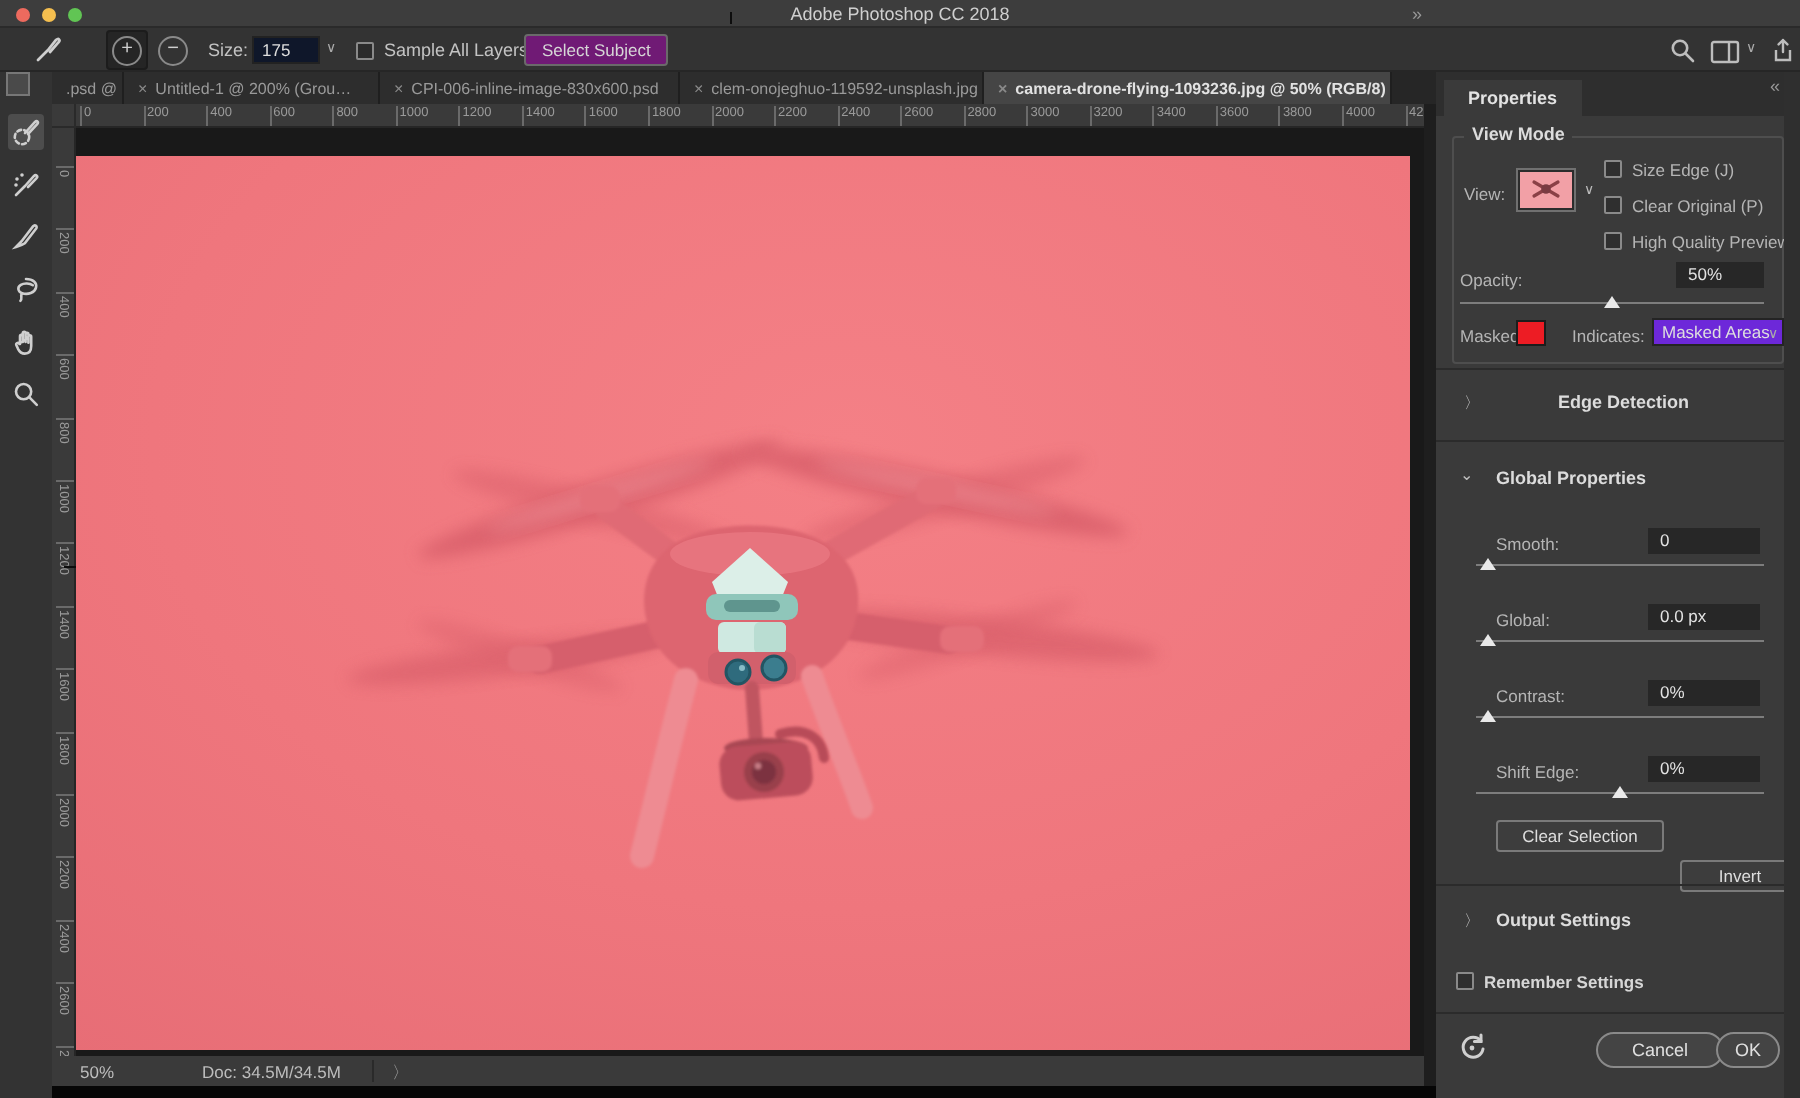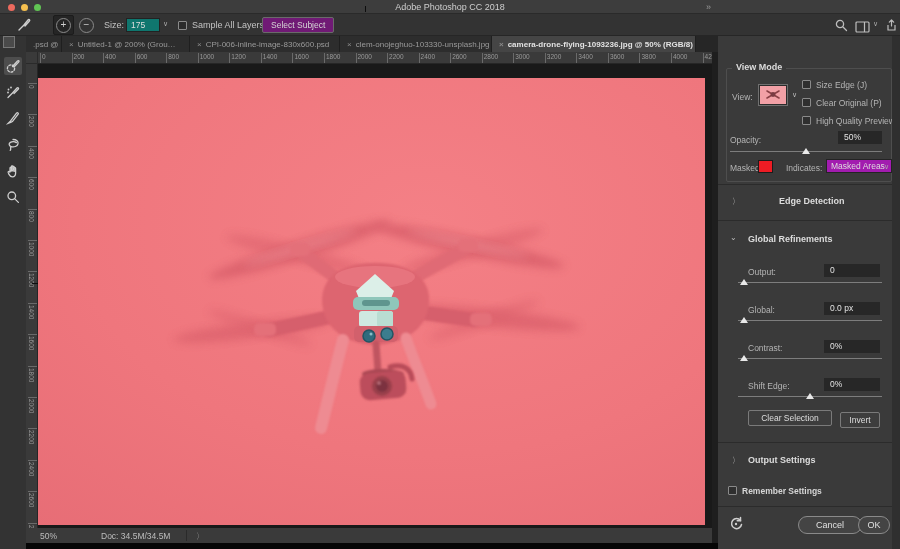--- a/index.html
+++ b/index.html
@@ -21,21 +21,21 @@
   
   .optionsbar { position:absolute; left:0; top:14px; width:900px; height:22px;
     background:#333333; border-bottom:1px solid #262626; }
   .ob-icon { position:absolute; top:3px; width:16px; height:16px; }
   .circle-btn { position:absolute; top:4px; width:15px; height:15px; border-radius:50%;
     border:1px solid #8a8a8a; color:#cfcfcf; font-size:10px; line-height:12px;
     text-align:center; }
   .press-box { position:absolute; left:53px; top:1px; width:21px; height:20px;
     background:#252525; border:1px solid #1c1c1c; border-radius:2px; }
   .ob-label { position:absolute; top:6px; font-size:9px; color:#c3c3c3; }
-  .ob-field { position:absolute; top:4px; height:14px; background:#0f766e;
+  .ob-field { position:absolute; top:4px; height:14px; background:#0f172a;
     border:1px solid #222; color:#dedede; font-size:8.5px; line-height:12px;
     padding:0 4px; }
   .ob-chev { position:absolute; top:6px; font-size:7px; color:#aaa; }
   .checkbox { position:absolute; width:9px; height:9px; background:#2b2b2b;
     border:1px solid #8a8a8a; border-radius:1px; }
   .ob-btn { position:absolute; top:3px; height:16px; background:#701a75;
     border:1px solid #6a6a6a; border-radius:2px; color:#d6d6d6; font-size:8.5px;
     line-height:14px; padding:0 8px; }
   
   .tabbar { position:absolute; left:26px; top:36px; width:692px; height:16px;
@@ -99,21 +99,21 @@
   .view-chev { position:absolute; left:74px; top:55px; font-size:7px; color:#bbb; }
   .p-check { position:absolute; width:9px; height:9px; background:#2f2f2f;
     border:1px solid #8a8a8a; border-radius:1px; }
   .p-field { position:absolute; height:13px; background:#272727; color:#e3e3e3;
     font-size:8.5px; line-height:13px; padding-left:6px; }
   .slider { position:absolute; height:1px; background:#7d7d7d; }
   .thumb { position:absolute; top:-3px; width:0; height:0;
     border-left:4px solid transparent; border-right:4px solid transparent;
     border-bottom:6px solid #e9e9e9; }
   .swatch { position:absolute; width:15px; height:13px; border:1px solid #1c1c1c; }
-  .dropdown { position:absolute; height:14px; background:#a21caf; border:1px solid #242424;
+  .dropdown { position:absolute; height:14px; background:#6d28d9; border:1px solid #242424;
     color:#dedede; font-size:8.5px; line-height:12px; padding:0 4px; }
   .dd-chev { position:absolute; font-size:7px; color:#aaa; }
   .divider { position:absolute; left:0; width:182px; height:1px; background:#2b2b2b; }
   .p-btn { position:absolute; height:16px; background:#3d3d3d; border:1px solid #7a7a7a;
     border-radius:2px; color:#dedede; font-size:8.5px; line-height:14px; text-align:center; }
   .pill { position:absolute; height:18px; background:#444444; border:1px solid #8a8a8a;
     border-radius:9px; color:#e0e0e0; font-size:9px; line-height:16px; text-align:center; }
   .reset-icon svg { stroke:#cfcfcf; fill:none; stroke-width:1.5; stroke-linecap:round; }
 </style>
 </head>
@@ -171,21 +171,21 @@
     <div class="tab" style="width:128px;">
       <span class="x">×</span>
       <span>Untitled-1 @ 200% (Grou…</span>
     </div>
     <div class="tab" style="width:150px;">
       <span class="x">×</span>
       <span>CPI-006-inline-image-830x600.psd</span>
     </div>
     <div class="tab" style="width:152px;">
       <span class="x">×</span>
-      <span>clem-onojeghuo-103330-unsplash.jpg</span>
+      <span>clem-onojeghuo-119592-unsplash.jpg</span>
     </div>
     <div class="tab active" style="width:204px;">
       <span class="x">×</span>
       <span>camera-drone-flying-1093236.jpg @ 50% (RGB/8)</span>
     </div>
   </div>
   <span class="tab-overflow">»</span>
 
   <div class="corner"></div>
   <div class="hruler">
@@ -355,20 +355,24 @@
 
   <div class="statusbar">
     <span class="sb-zoom">50%</span>
     <span class="sb-doc">Doc: 34.5M/34.5M</span>
     <span class="sb-div"></span>
     <span class="sb-chev">〉</span>
   </div>
   <div class="blackstrip"></div>
 
   <div class="panel">
+    <div class="panel-header">
+      <span class="panel-tab">Properties</span>
+      <span class="panel-collapse">«</span>
+    </div>
 
     <div class="fieldset"></div>
     <span class="fieldset-label">View Mode</span>
     <span class="p-label" style="left:14px; top:56px;">View:</span>
     <div class="view-thumb">
       <svg width="28" height="20" viewBox="0 0 28 20">
         <g stroke="#8a4046" stroke-width="1.6" stroke-linecap="round">
           <path d="M8 6 L20 13 M20 6 L8 13"></path>
         </g>
         <circle cx="14" cy="9.5" r="2.4" fill="#7a3b42"></circle>
@@ -395,23 +399,23 @@
     <span class="dd-chev" style="left:166px; top:127px; position:absolute;">∨</span>
 
     <div class="divider" style="top:148px;"></div>
 
     <span class="p-chev" style="left:14px; top:160px;">〉</span>
     <span class="p-bold" style="left:30px; top:160px;padding-left:31px;">Edge Detection</span>
 
     <div class="divider" style="top:184px;"></div>
 
     <span class="p-chev" style="left:12px; top:197px;">⌄</span>
-    <span class="p-bold" style="left:30px; top:198px;">Global Refinements</span>
-
-    <span class="p-label" style="left:30px; top:231px;">Output:</span>
+    <span class="p-bold" style="left:30px; top:198px;">Global Properties</span>
+
+    <span class="p-label" style="left:30px; top:231px;">Smooth:</span>
     <span class="p-field" style="left:106px; top:228px; width:56px;">0</span>
     <div class="slider" style="left:20px; top:246px; width:144px;">
       <span class="thumb" style="left:2px;"></span>
     </div>
 
     <span class="p-label" style="left:30px; top:269px;">Global:</span>
     <span class="p-field" style="left:106px; top:266px; width:56px;">0.0 px</span>
     <div class="slider" style="left:20px; top:284px; width:144px;">
       <span class="thumb" style="left:2px;"></span>
     </div>
@@ -422,21 +426,21 @@
       <span class="thumb" style="left:2px;"></span>
     </div>
 
     <span class="p-label" style="left:30px; top:345px;">Shift Edge:</span>
     <span class="p-field" style="left:106px; top:342px; width:56px;">0%</span>
     <div class="slider" style="left:20px; top:360px; width:144px;">
       <span class="thumb" style="left:68px;"></span>
     </div>
 
     <span class="p-btn" style="left:30px; top:374px; width:84px;">Clear Selection</span>
-    <span class="p-btn" style="left:122px; top:376px; width:40px;">Invert</span>
+    <span class="p-btn" style="left:122px; top:394px; width:60px;">Invert</span>
 
     <div class="divider" style="top:406px;"></div>
 
     <span class="p-chev" style="left:14px; top:419px;">〉</span>
     <span class="p-bold" style="left:30px; top:419px;">Output Settings</span>
 
     <span class="p-check" style="left:10px; top:450px;"></span>
     <span class="p-label" style="left:24px; top:450px; font-weight:bold; color:#d6d6d6;">Remember Settings</span>
 
     <div class="divider" style="top:470px;"></div>

